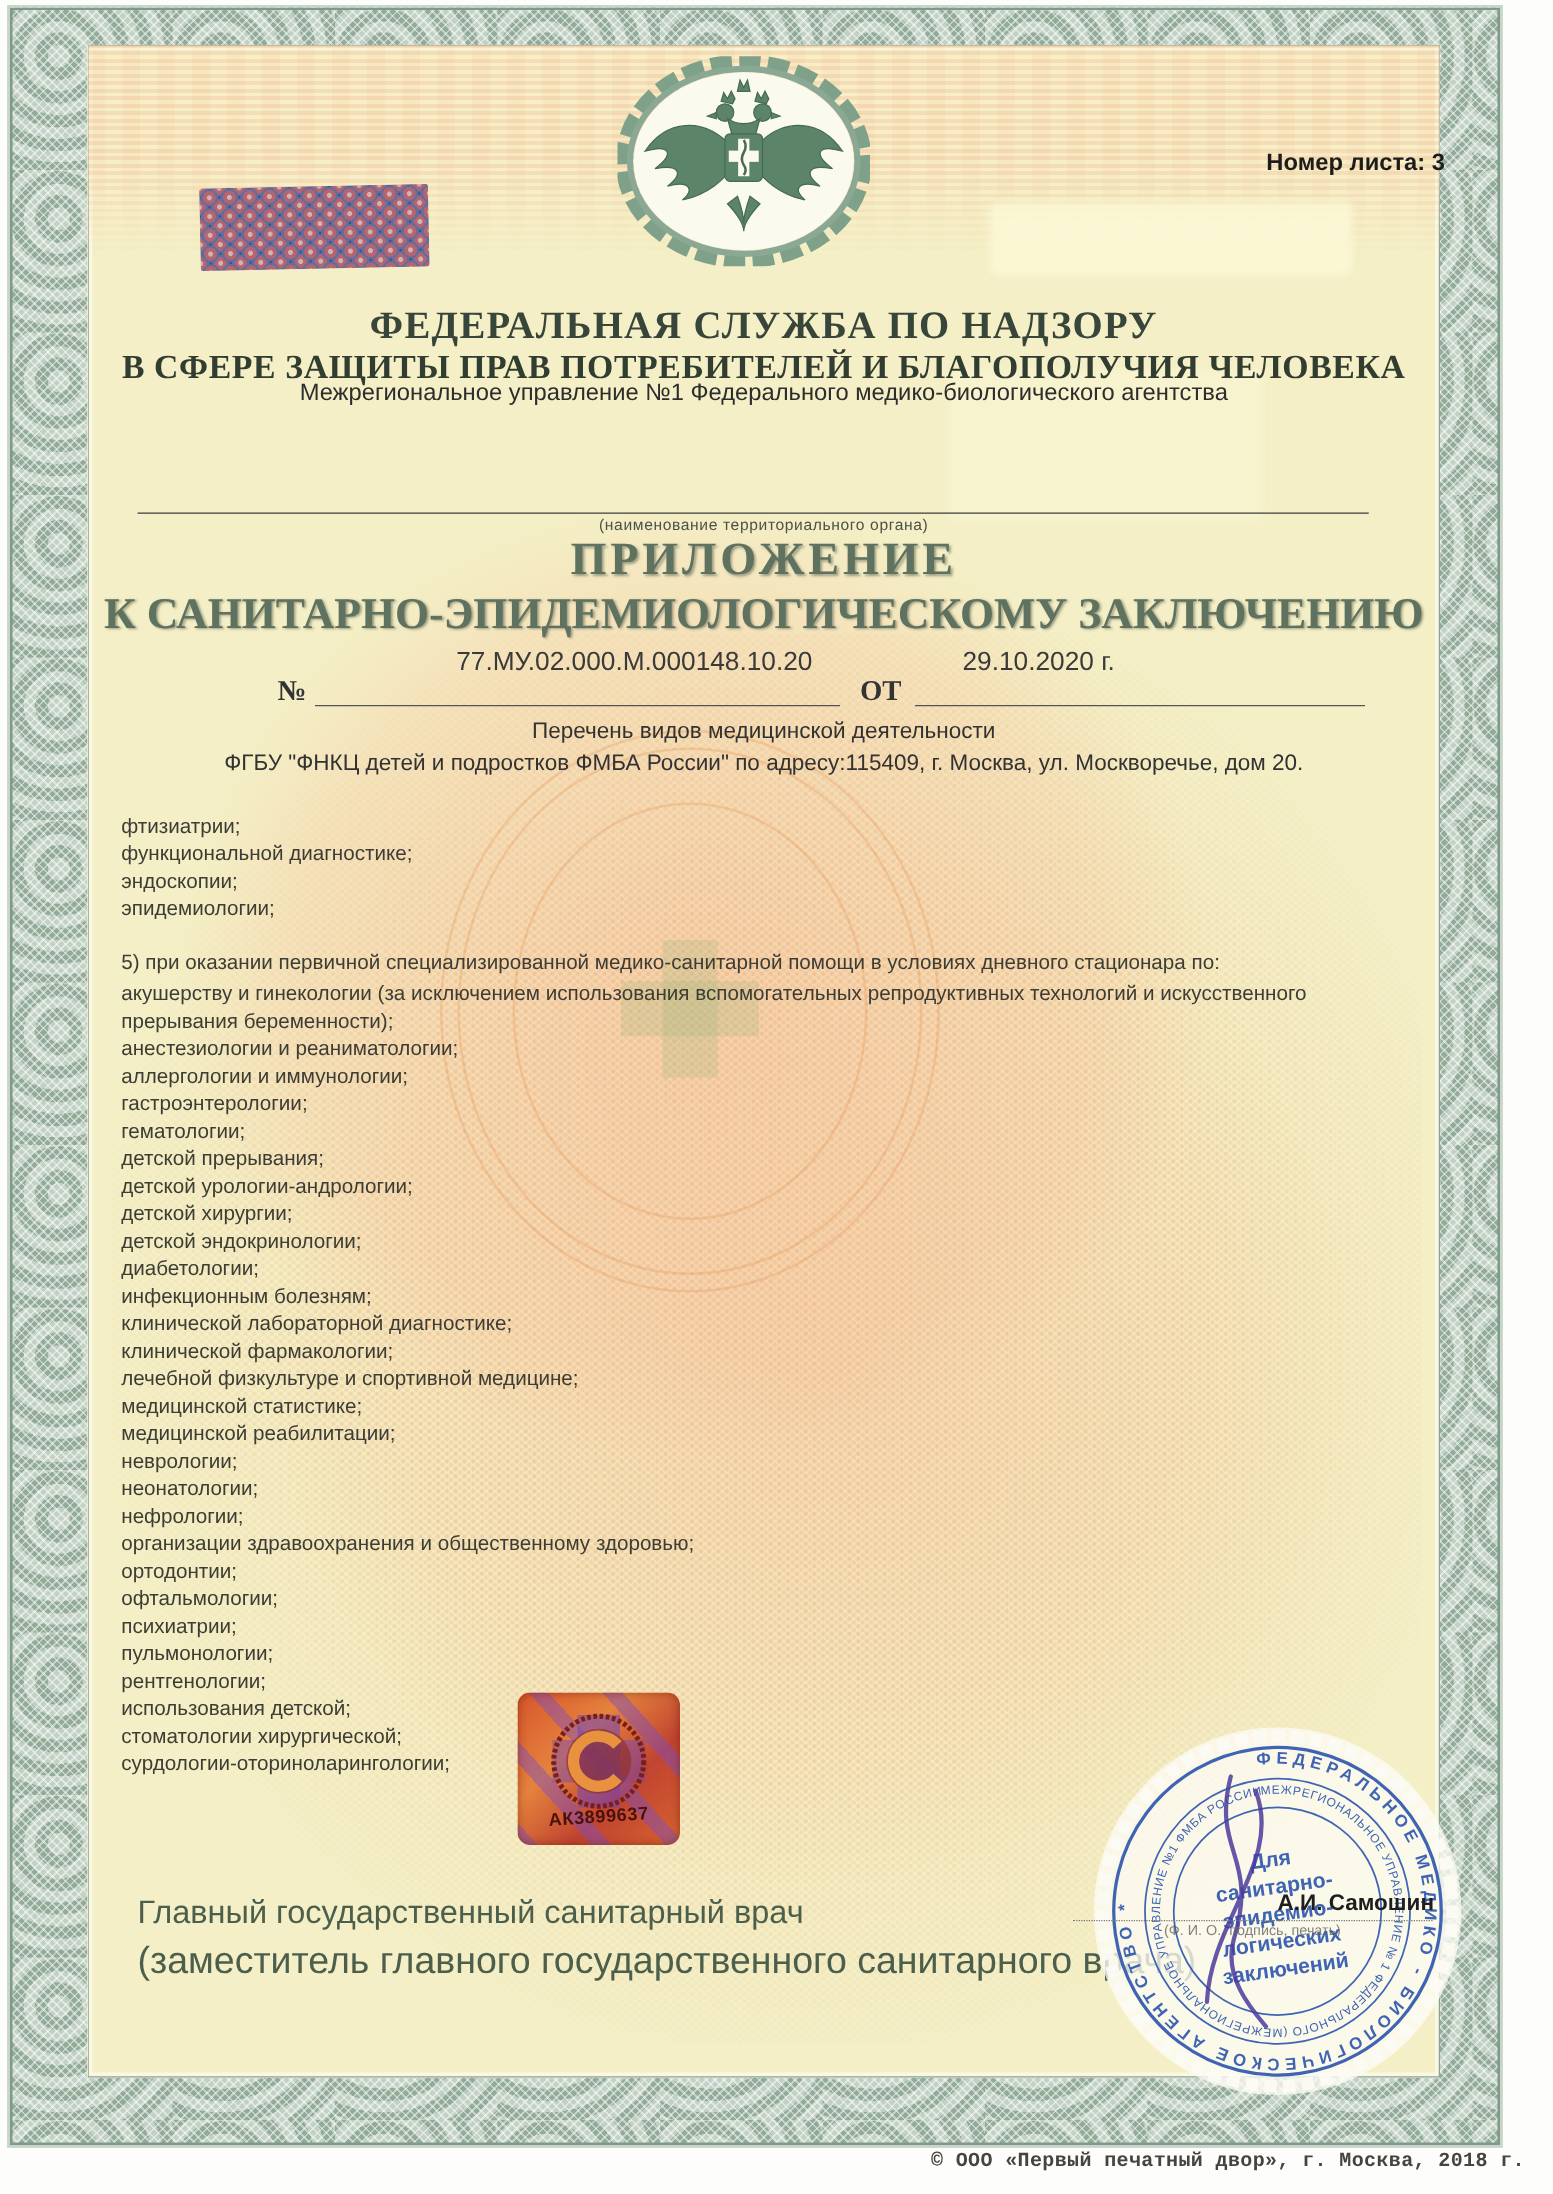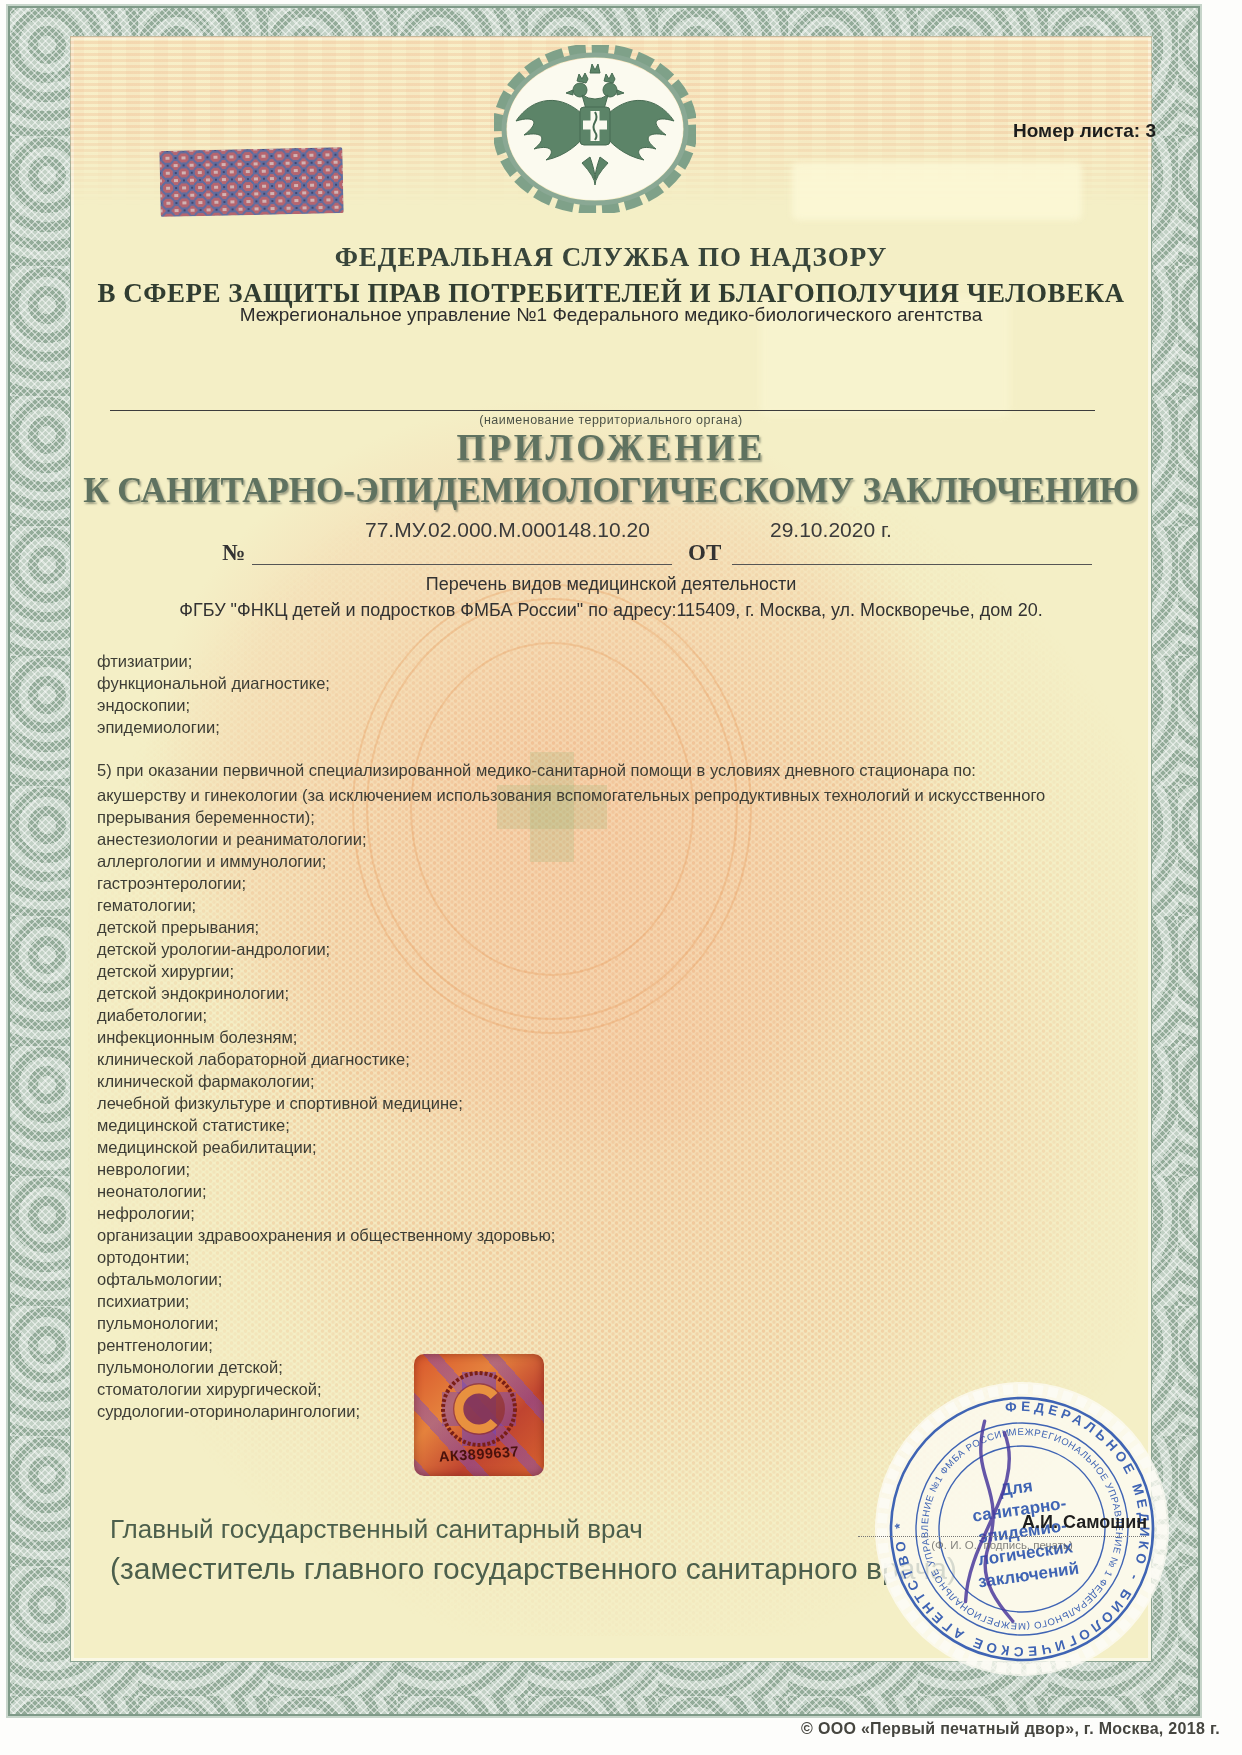--- a/index.html
+++ b/index.html
@@ -42,21 +42,21 @@
   .wm{left:282px;top:548px;width:400px;height:450px;}
   .wm .ring{position:absolute;border-radius:50%;border:2px solid rgba(228,148,82,.30);}
   .r1{inset:0;} .r2{inset:14px;border-width:1.5px;} .r3{inset:58px;border-color:rgba(170,190,130,.30);}
   .wm .cross{position:absolute;left:178px;top:168px;width:44px;height:110px;background:rgba(160,185,125,.25);}
   .wm .cross2{position:absolute;left:145px;top:201px;width:110px;height:44px;background:rgba(160,185,125,.25);}
   
   .abs{position:absolute;}
   .ctr{left:0;right:0;text-align:center;}
   .serif{font-family:"Liberation Serif",serif;}
   .sheetnum{right:-4px;top:84px;font-size:19px;font-weight:bold;color:#1c1c1c;white-space:nowrap;}
-  .h1{top:206px;font-size:27px;font-weight:bold;letter-spacing:1px;color:#38453a;}
+  .h1{top:206px;font-size:31px;font-weight:bold;letter-spacing:1px;color:#38453a;}
   .h2{top:242px;font-size:27px;font-weight:bold;letter-spacing:.5px;color:#313d31;}
   .h3{top:268px;font-size:19px;color:#2d2d2d;}
   .rule{left:40px;top:374px;width:985px;height:0;border-top:1.8px solid #3c3c3c;}
   .rulecap{top:377px;font-size:12.5px;color:#4c5247;letter-spacing:.5px;}
   .t1{top:390px;font-size:37px;font-weight:bold;letter-spacing:3px;color:#5f7260;
       text-shadow:1.5px 1.5px 2px rgba(70,80,65,.5);}
   .t2{top:435px;font-size:35px;font-weight:bold;color:#5f7260;
       text-shadow:1.5px 1.5px 2px rgba(70,80,65,.5);white-space:nowrap;}
   .numrow{top:482px;font-size:21px;color:#3a3a3a;}
   .numrow .num{position:absolute;left:295px;}
@@ -93,21 +93,21 @@
       repeating-linear-gradient(48deg, rgba(122,78,196,.45) 0 12px, transparent 12px 44px),
       linear-gradient(135deg,#d8562c 0%,#e5823d 35%,#c04430 65%,#d8632f 100%);
     box-shadow:inset 0 0 8px rgba(90,20,10,.5);}
   .holo svg{position:absolute;inset:0;}
   .holoserial{position:absolute;left:0;right:0;bottom:14px;text-align:center;
     font-size:14.5px;font-weight:bold;color:#4a120c;transform:rotate(-4deg);letter-spacing:.5px;}
   
   .stamp{left:802px;top:1343px;width:300px;height:300px;z-index:4;}
   .stamp text{font-family:"Liberation Sans",sans-serif;fill:#3f64b4;}
   .copyright{position:absolute;right:22px;top:1720px;font-size:16px;font-weight:bold;
-    color:#45453f;letter-spacing:.3px;white-space:nowrap;}
+    color:#45453f;letter-spacing:.3px;white-space:nowrap;font-family:Liberation Mono, monospace;}
 </style>
 </head>
 <body>
 
 <div class="scan">
   <div class="frame">
     <div class="paper">
 
       <div class="band"></div>
       <div class="dots"></div>
@@ -201,21 +201,21 @@
             <div class="li">медицинской реабилитации;</div>
             <div class="li">неврологии;</div>
             <div class="li">неонатологии;</div>
             <div class="li">нефрологии;</div>
             <div class="li">организации здравоохранения и общественному здоровью;</div>
             <div class="li">ортодонтии;</div>
             <div class="li">офтальмологии;</div>
             <div class="li">психиатрии;</div>
             <div class="li">пульмонологии;</div>
             <div class="li">рентгенологии;</div>
-            <div class="li">пульмонологии детской;</div>
+            <div class="li">использования детской;</div>
             <div class="li">стоматологии хирургической;</div>
             <div class="li">сурдологии-оториноларингологии;</div>
           </div>
       </div>
 
       <div class="abs holo">
         <svg viewBox="0 0 130 122">
           <rect x="48" y="18" width="34" height="74" fill="rgba(110,70,190,.55)"></rect>
           <rect x="28" y="38" width="74" height="34" fill="rgba(110,70,190,.45)"></rect>
           <circle cx="65" cy="55" r="36" fill="none" stroke="#7a1f16" stroke-width="4" stroke-dasharray="3 2"></circle>

